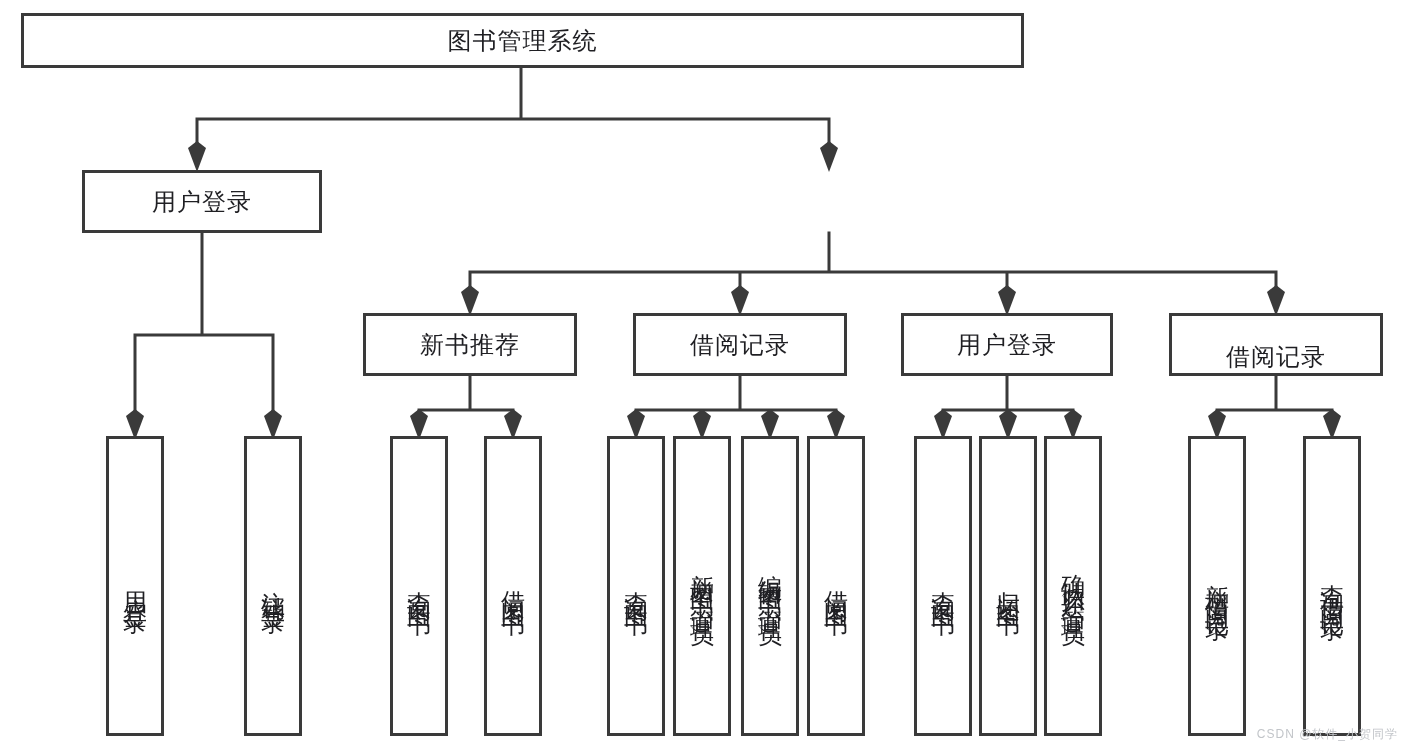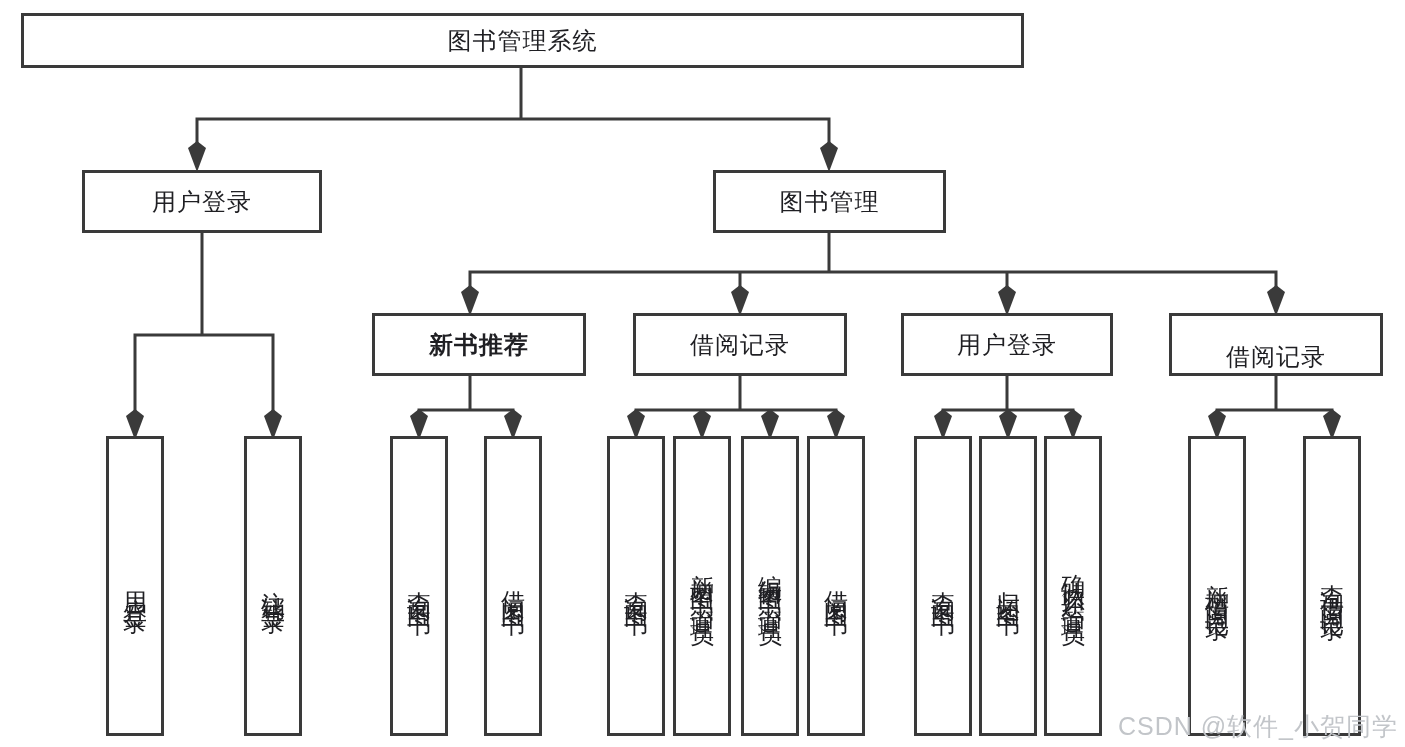--- a/index.html
+++ b/index.html
@@ -32,21 +32,21 @@
     text-orientation:mixed;
     white-space:nowrap;
     font-size:24px;
     letter-spacing:7px;
     line-height:1;
     color:#1f1f23;
   }
   #watermark{
     position:absolute;
     right:7px;bottom:4px;
-    font-size:25px;
+    font-size:12px;
     color:#c2c5c9;
     letter-spacing:1px;
     user-select:none;
   }
 </style>
 </head>
 <body>
 
 <div id="canvas">
 
@@ -81,25 +81,22 @@
       </g>
   </svg>
 
   <div class="hbox" style="left:21px;top:13px;width:1003px;height:55px;">
     <span>图书管理系统</span>
   </div>
 
   <div class="hbox" style="left:82px;top:170px;width:240px;height:63px;">
     <span>用户登录</span>
   </div>
-  <div class="hbox" style="left:713px;top:170px;width:233px;height:63px;">
-    <span>图书管理</span>
-  </div>
 
-  <div class="hbox" style="left:372px;top:313px;width:214px;height:63px;font-weight:bold;">
+  <div class="hbox" style="left:363px;top:313px;width:214px;height:63px;">
     <span>新书推荐</span>
   </div>
   <div class="hbox" style="left:633px;top:313px;width:214px;height:63px;">
     <span>借阅记录</span>
   </div>
   <div class="hbox" style="left:901px;top:313px;width:212px;height:63px;">
     <span>用户登录</span>
   </div>
   <div class="hbox" style="left:1169px;top:313px;width:214px;height:63px;align-items:flex-end;">
     <span>借阅记录</span>

